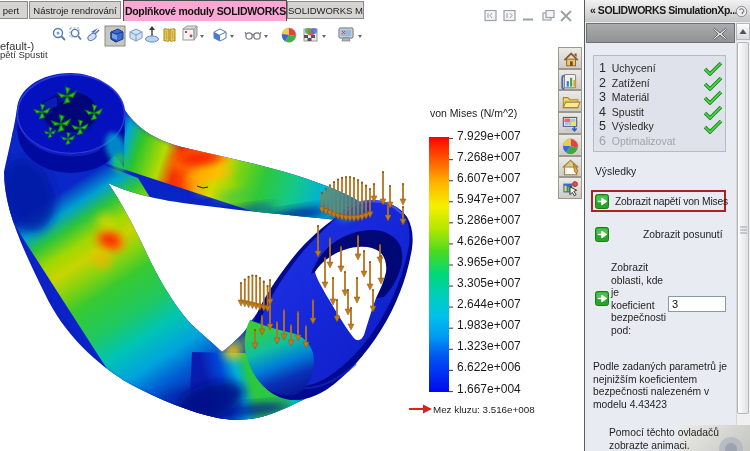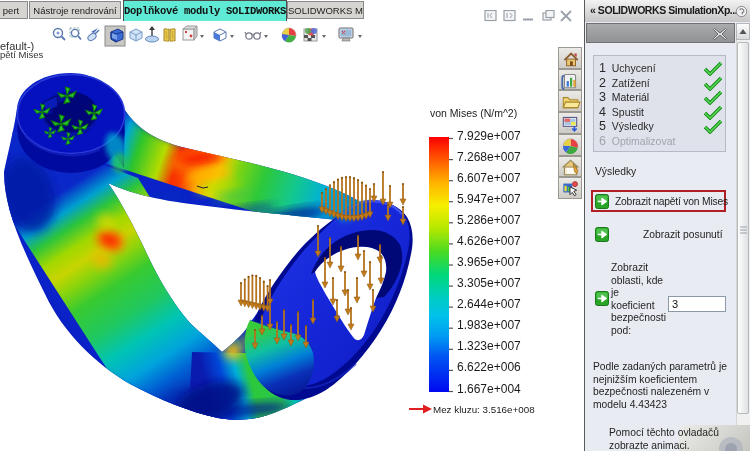--- a/index.html
+++ b/index.html
@@ -1,21 +1,21 @@
 <!DOCTYPE html>
 <html><head><meta charset="utf-8">
 <style>
 html,body{margin:0;padding:0;}
 body{width:750px;height:451px;overflow:hidden;position:relative;background:#fff;
   font-family:"Liberation Sans",sans-serif;}
 .abs{position:absolute;}
 .tab{position:absolute;top:1px;height:18px;background:#d6d4d0;border:1px solid #8a8a8a;
   font-size:9.5px;color:#1c1c1c;text-align:center;line-height:18px;white-space:nowrap;overflow:hidden;box-sizing:border-box;}
-.tabactive{position:absolute;top:0;height:21px;background:#5eead4;border:1.5px solid #4a4a4a;border-bottom:none;
-  font-size:10.5px;font-weight:bold;letter-spacing:-0.3px;color:#111;text-align:right;line-height:20px;white-space:nowrap;z-index:3;box-sizing:border-box;font-family:Liberation Mono, monospace;}
+.tabactive{position:absolute;top:0;height:21px;background:#f9a8d4;border:1.5px solid #4a4a4a;border-bottom:none;
+  font-size:10.5px;font-weight:bold;letter-spacing:-0.3px;color:#111;text-align:right;line-height:20px;white-space:nowrap;z-index:3;box-sizing:border-box;}
 #strip{left:558px;top:47px;width:25px;height:153px;}
 .stab{position:absolute;left:0;width:24px;height:21.8px;background:linear-gradient(#eceae6,#cfccc6);
   border:1px solid #9a9890;box-sizing:border-box;}
 #panel{left:584px;top:0;width:166px;height:451px;background:#e9ebf2;border-left:1px solid #5a5a5a;box-sizing:border-box;}
 #phead{left:584px;top:0;width:166px;height:22px;background:linear-gradient(#f2f2f2,#c6c6c6);
   border-left:1px solid #5a5a5a;box-sizing:border-box;font-weight:bold;font-size:10.5px;letter-spacing:-0.45px;color:#1a1a1a;line-height:21px;white-space:nowrap;padding-left:5px;}
 #graybar{left:586px;top:23px;width:149px;height:20px;background:linear-gradient(#a9abad,#909294);border:1px solid #6e7072;box-sizing:border-box;}
 #stepbox{left:593px;top:55px;width:133px;height:97px;background:#dfe2eb;border:1px solid #b6bac4;box-sizing:border-box;}
 .stepnum{font-size:12.5px;color:#2a2a2a;}
 .steprow{position:absolute;left:599px;font-size:10.5px;color:#2a2a2a;white-space:nowrap;}
@@ -588,21 +588,21 @@
 <path d="M274 10 l4 0 l-2 3 z" fill="#666"></path>
 <g transform="translate(290 0)">
       <rect x="1" y="3" width="14" height="10" rx="1" fill="#d8e4f0" stroke="#6a6a6a"></rect>
       <rect x="2.5" y="4.5" width="11" height="7" fill="#9ab8d8"></rect>
       <path d="M5 13 L11 13 L12 16 L4 16 Z" fill="#b8b8b8" stroke="#6a6a6a" stroke-width="0.6"></path>
       <path d="M4 6 l3 3 m0 -3 l-3 3" stroke="#e04040"></path>
     </g>
 <path d="M310 10 l4 0 l-2 3 z" fill="#666"></path>
 </svg>
 <div class="ptext" style="left:0;top:40px;font-size:11px;color:#333;">efault-)</div>
-<div class="ptext" style="left:0;top:49px;font-size:9.5px;color:#333;">pětí Mises</div>
+<div class="ptext" style="left:0;top:49px;font-size:9.5px;color:#333;">pětí Spustit</div>
 
 <div id="panel" class="abs"></div>
 <div id="phead" class="abs">« SOLIDWORKS SimulationXp...</div>
 <svg class="abs" style="left:735px;top:5px" width="13" height="13">
     <circle cx="6.5" cy="6.5" r="5.2" fill="#eeeef0" stroke="#8a8a90"></circle>
     <path d="M4.5 5 q2 -2.5 4 0 q1 1.5 -1.2 2.6 l0 1.6" fill="none" stroke="#777" stroke-width="1.1"></path>
   </svg>
 <div id="graybar" class="abs"></div>
 <svg class="abs" style="left:713px;top:28px" width="14" height="12" viewBox="0 0 14 12">
 <path d="M1.5 0.5l5.5 4.5 5.5-4.5 1 1-4.5 4.5 4.5 4.5-1 1-5.5-4.5-5.5 4.5-1-1 4.5-4.5-4.5-4.5z" fill="#e8e8e8" stroke="#5a5a5a" stroke-width="0.9"></path>

